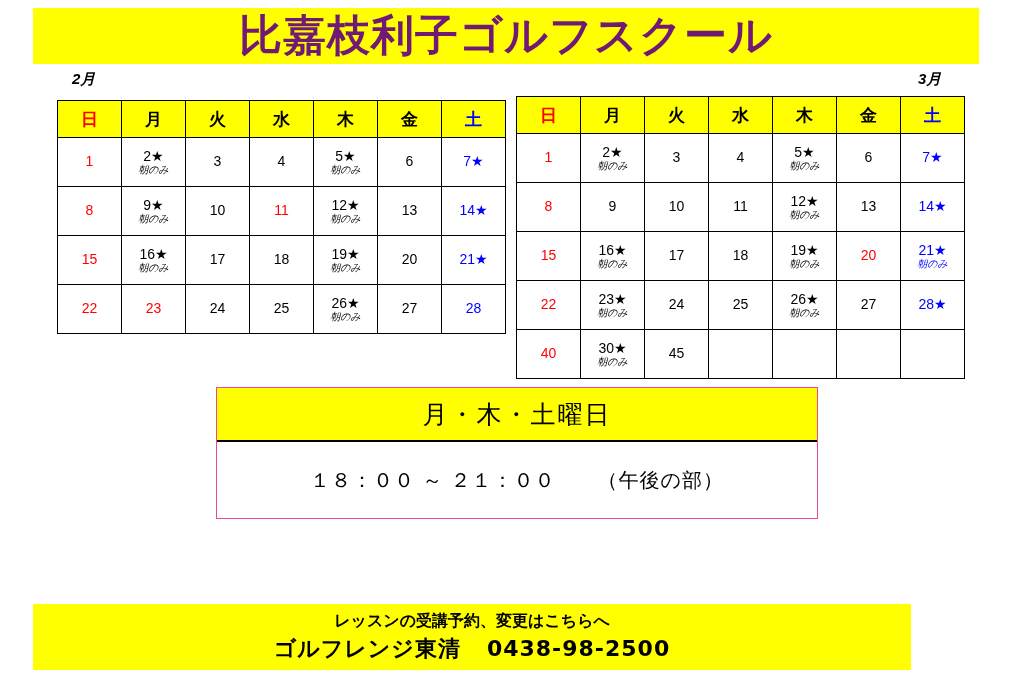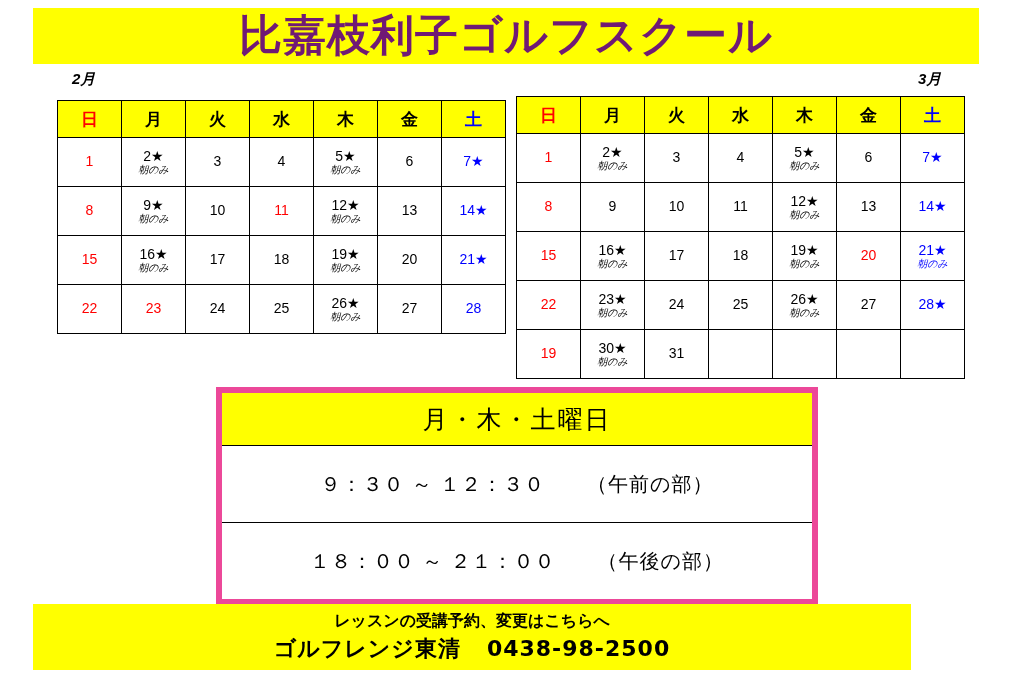--- a/index.html
+++ b/index.html
@@ -107,21 +107,21 @@
   .cell-two .l1 { display: block; }
   .cell-two .l2 { display: block; font-size: 10px; font-style: italic; }
   .cell-empty { background: #ffffff; }
 
   
   .schedule {
     position: absolute;
     left: 216px;
     top: 387px;
     width: 602px;
-    border: 6px solid #ec4899;
+    border: 1px solid #ec4899;
     box-sizing: border-box;
     background: #ffffff;
   }
   .schedule-head {
     background: #ffff00;
     height: 52px;
     display: flex;
     align-items: center;
     justify-content: center;
     border-bottom: 1px solid #000;
@@ -337,37 +337,36 @@
           <td class="daynum wk"><span>24</span></td>
           <td class="daynum wk"><span>25</span></td>
           <td class="cell-two wk">
             <span class="l1">26★</span>
             <span class="l2">朝のみ</span>
           </td>
           <td class="daynum wk"><span>27</span></td>
           <td class="daynum blue"><span>28★</span></td>
         </tr>
         <tr>
-          <td class="daynum red"><span>19</span></td>
+          <td class="daynum red"><span>40</span></td>
           <td class="cell-two wk">
             <span class="l1">30★</span>
             <span class="l2">朝のみ</span>
           </td>
-          <td class="daynum wk"><span>31</span></td>
+          <td class="daynum wk"><span>45</span></td>
           <td class="cell-empty"></td>
           <td class="cell-empty"></td>
           <td class="cell-empty"></td>
           <td class="cell-empty"></td>
         </tr>
       </tbody>
   </table>
 
   <div class="schedule">
     <div class="schedule-head">月・木・土曜日</div>
-    <div class="schedule-row">９：３０ ～ １２：３０　　（午前の部）</div>
     <div class="schedule-row divider">１８：００ ～ ２１：００　　（午後の部）</div>
   </div>
 
   <div class="footer">
     <div class="footer-line1">レッスンの受講予約、変更はこちらへ</div>
     <div class="footer-line2">
       <span>ゴルフレンジ東清</span><span class="phone">0438-98-2500</span>
     </div>
   </div>
 

